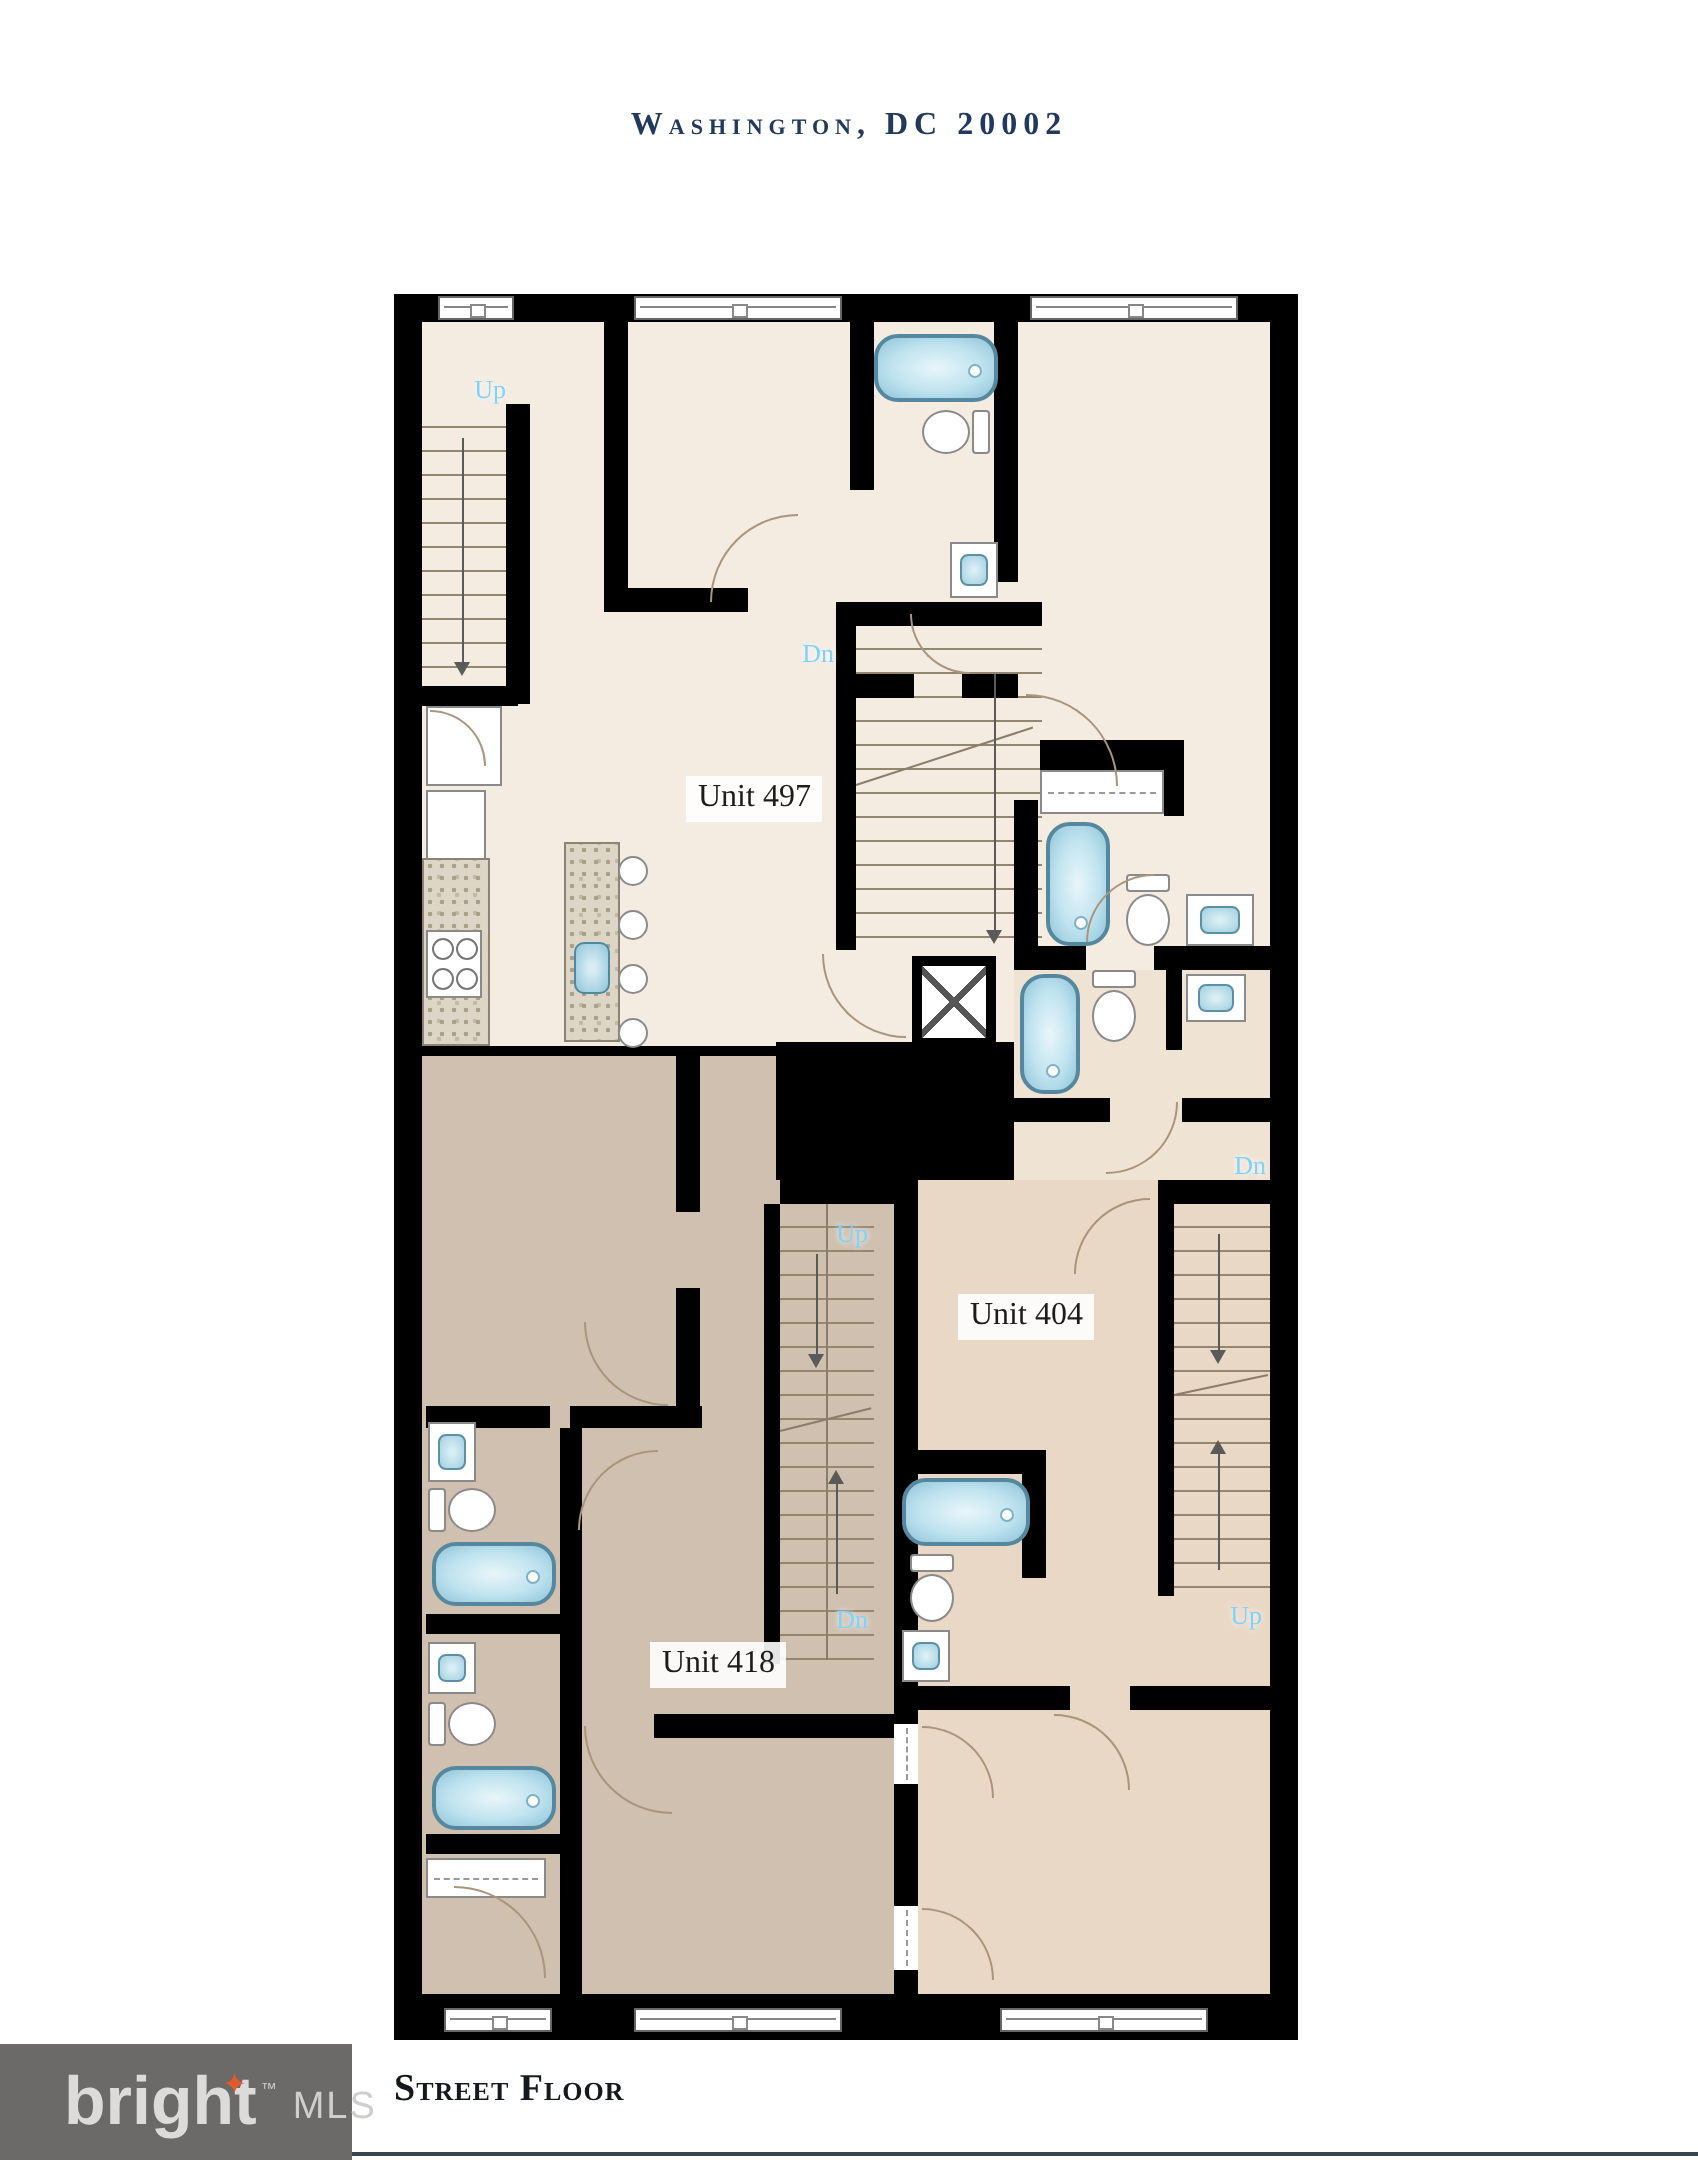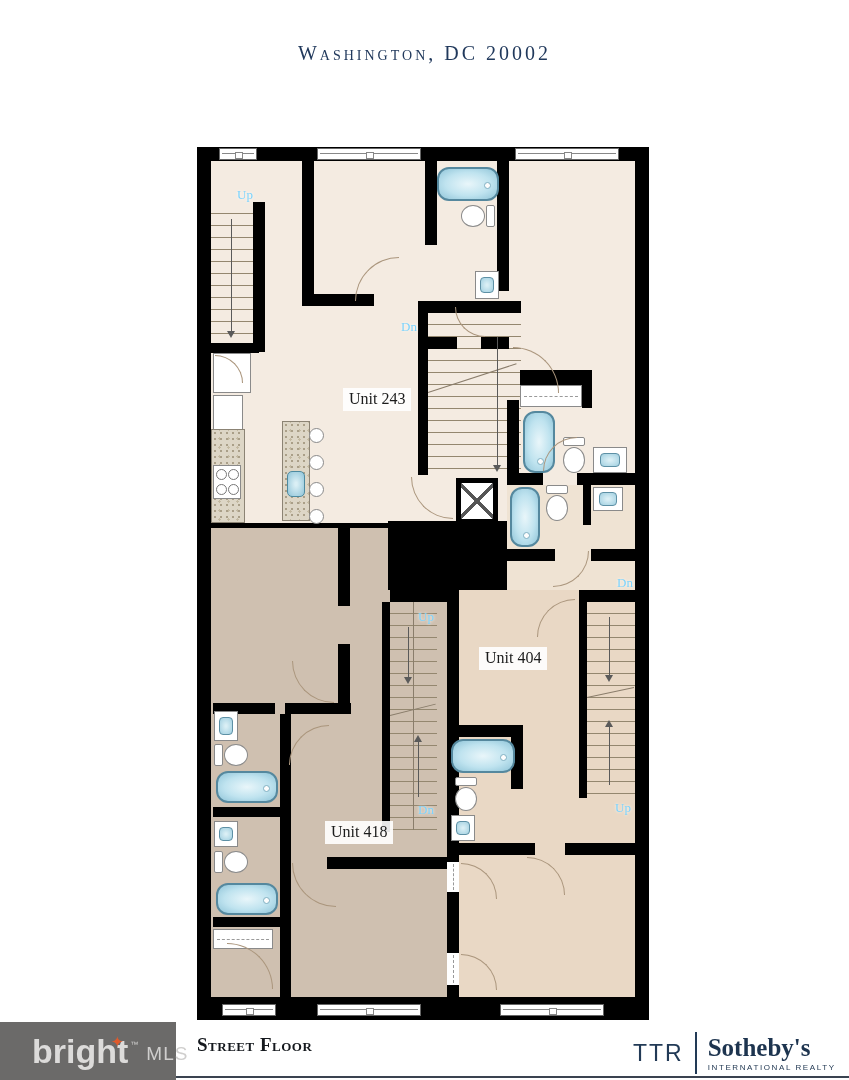--- a/index.html
+++ b/index.html
@@ -3,21 +3,21 @@
 <meta charset="utf-8">
 <style>
   html,body{margin:0;padding:0;background:#fff;}
   *{box-sizing:border-box;}
   .page{position:relative;width:849px;height:1080px;background:#fff;overflow:hidden;font-family:"Liberation Serif",serif;}
   
   .hdr{position:absolute;top:36px;left:0;width:100%;text-align:center;color:#21395c;}
   .hdr h1{display:inline-block;margin:0;padding:0 10px 7px;font-family:"Liberation Serif",serif;
           font-size:33px;font-weight:bold;font-variant:small-caps;letter-spacing:1px;
           border-bottom:2px solid #21395c;}
-  .hdr .sub{margin-top:6px;font-size:20px;font-weight:normal;font-variant:small-caps;letter-spacing:3px;}
+  .hdr .sub{margin-top:18px;font-size:16px;font-weight:bold;font-variant:small-caps;letter-spacing:3px;}
   
   .plan{position:absolute;left:197px;top:147px;width:452px;height:873px;background:#000;}
   .room,.wall,.fix{position:absolute;}
   .wall{background:#000;}
   .stairs{background-image:repeating-linear-gradient(to bottom,transparent 0,transparent 11px,#94876f 11px,#94876f 12px);}
   .tub{position:absolute;border:2px solid #55889e;border-radius:12px;
        background:radial-gradient(ellipse at 50% 50%,#e9f6fa 0%,#bfe3ef 55%,#8fc4d8 100%);}
   .tub i{position:absolute;width:7px;height:7px;background:#fdfdfd;border:1px solid #7fb0c2;border-radius:50%;}
   .toilet{position:absolute;display:flex;gap:1px;}
   .toilet .tank{background:#fff;border:1px solid #8a8a8a;border-radius:2px;}
@@ -244,21 +244,21 @@
     <div class="arc arc-bl" style="left:95px;top:716px;width:44px;height:44px;"></div>
     <div class="arc arc-tr" style="left:18px;top:208px;width:28px;height:28px;"></div>
 
     <div class="arr down" style="left:34px;top:72px;height:112px;"></div>
     <div class="arr down" style="left:300px;top:190px;height:128px;"></div>
     <div class="arr down" style="left:211px;top:480px;height:50px;"></div>
     <div class="arr up" style="left:221px;top:595px;height:55px;"></div>
     <div class="arr down" style="left:412px;top:470px;height:58px;"></div>
     <div class="arr up" style="left:412px;top:580px;height:58px;"></div>
 
-    <div class="chip" style="left:146px;top:241px;">Unit 243</div>
+    <div class="chip" style="left:146px;top:241px;">Unit 497</div>
     <div class="chip" style="left:282px;top:500px;">Unit 404</div>
     <div class="chip" style="left:128px;top:674px;">Unit 418</div>
 
     <div class="slabel" style="left:12px;top:40px;width:44px;">Up</div>
     <div class="slabel" style="left:186px;top:172px;width:34px;">Dn</div>
     <div class="slabel" style="left:197px;top:462px;width:40px;">Up</div>
     <div class="slabel" style="left:197px;top:655px;width:40px;">Dn</div>
     <div class="slabel" style="left:396px;top:428px;width:40px;">Dn</div>
     <div class="slabel" style="left:394px;top:653px;width:40px;">Up</div>
   </div>
@@ -266,22 +266,14 @@
   <div class="brightbox">
     <div class="brightwrap">
       <span class="brighttxt">bright</span>
       <span class="brightstar">✦</span>
       <span class="brighttm">™</span>
       <span class="brightmls">MLS</span>
     </div>
   </div>
   <div class="floorlabel">Street Floor</div>
   <div class="footline"></div>
-  <div class="ttr">
-    <span class="t">TTR</span>
-    <span class="div"></span>
-    <span>
-      <div class="soth">Sotheby's</div>
-      <div class="tag">INTERNATIONAL REALTY</div>
-    </span>
-  </div>
 
 </div>
 
 </body></html>

